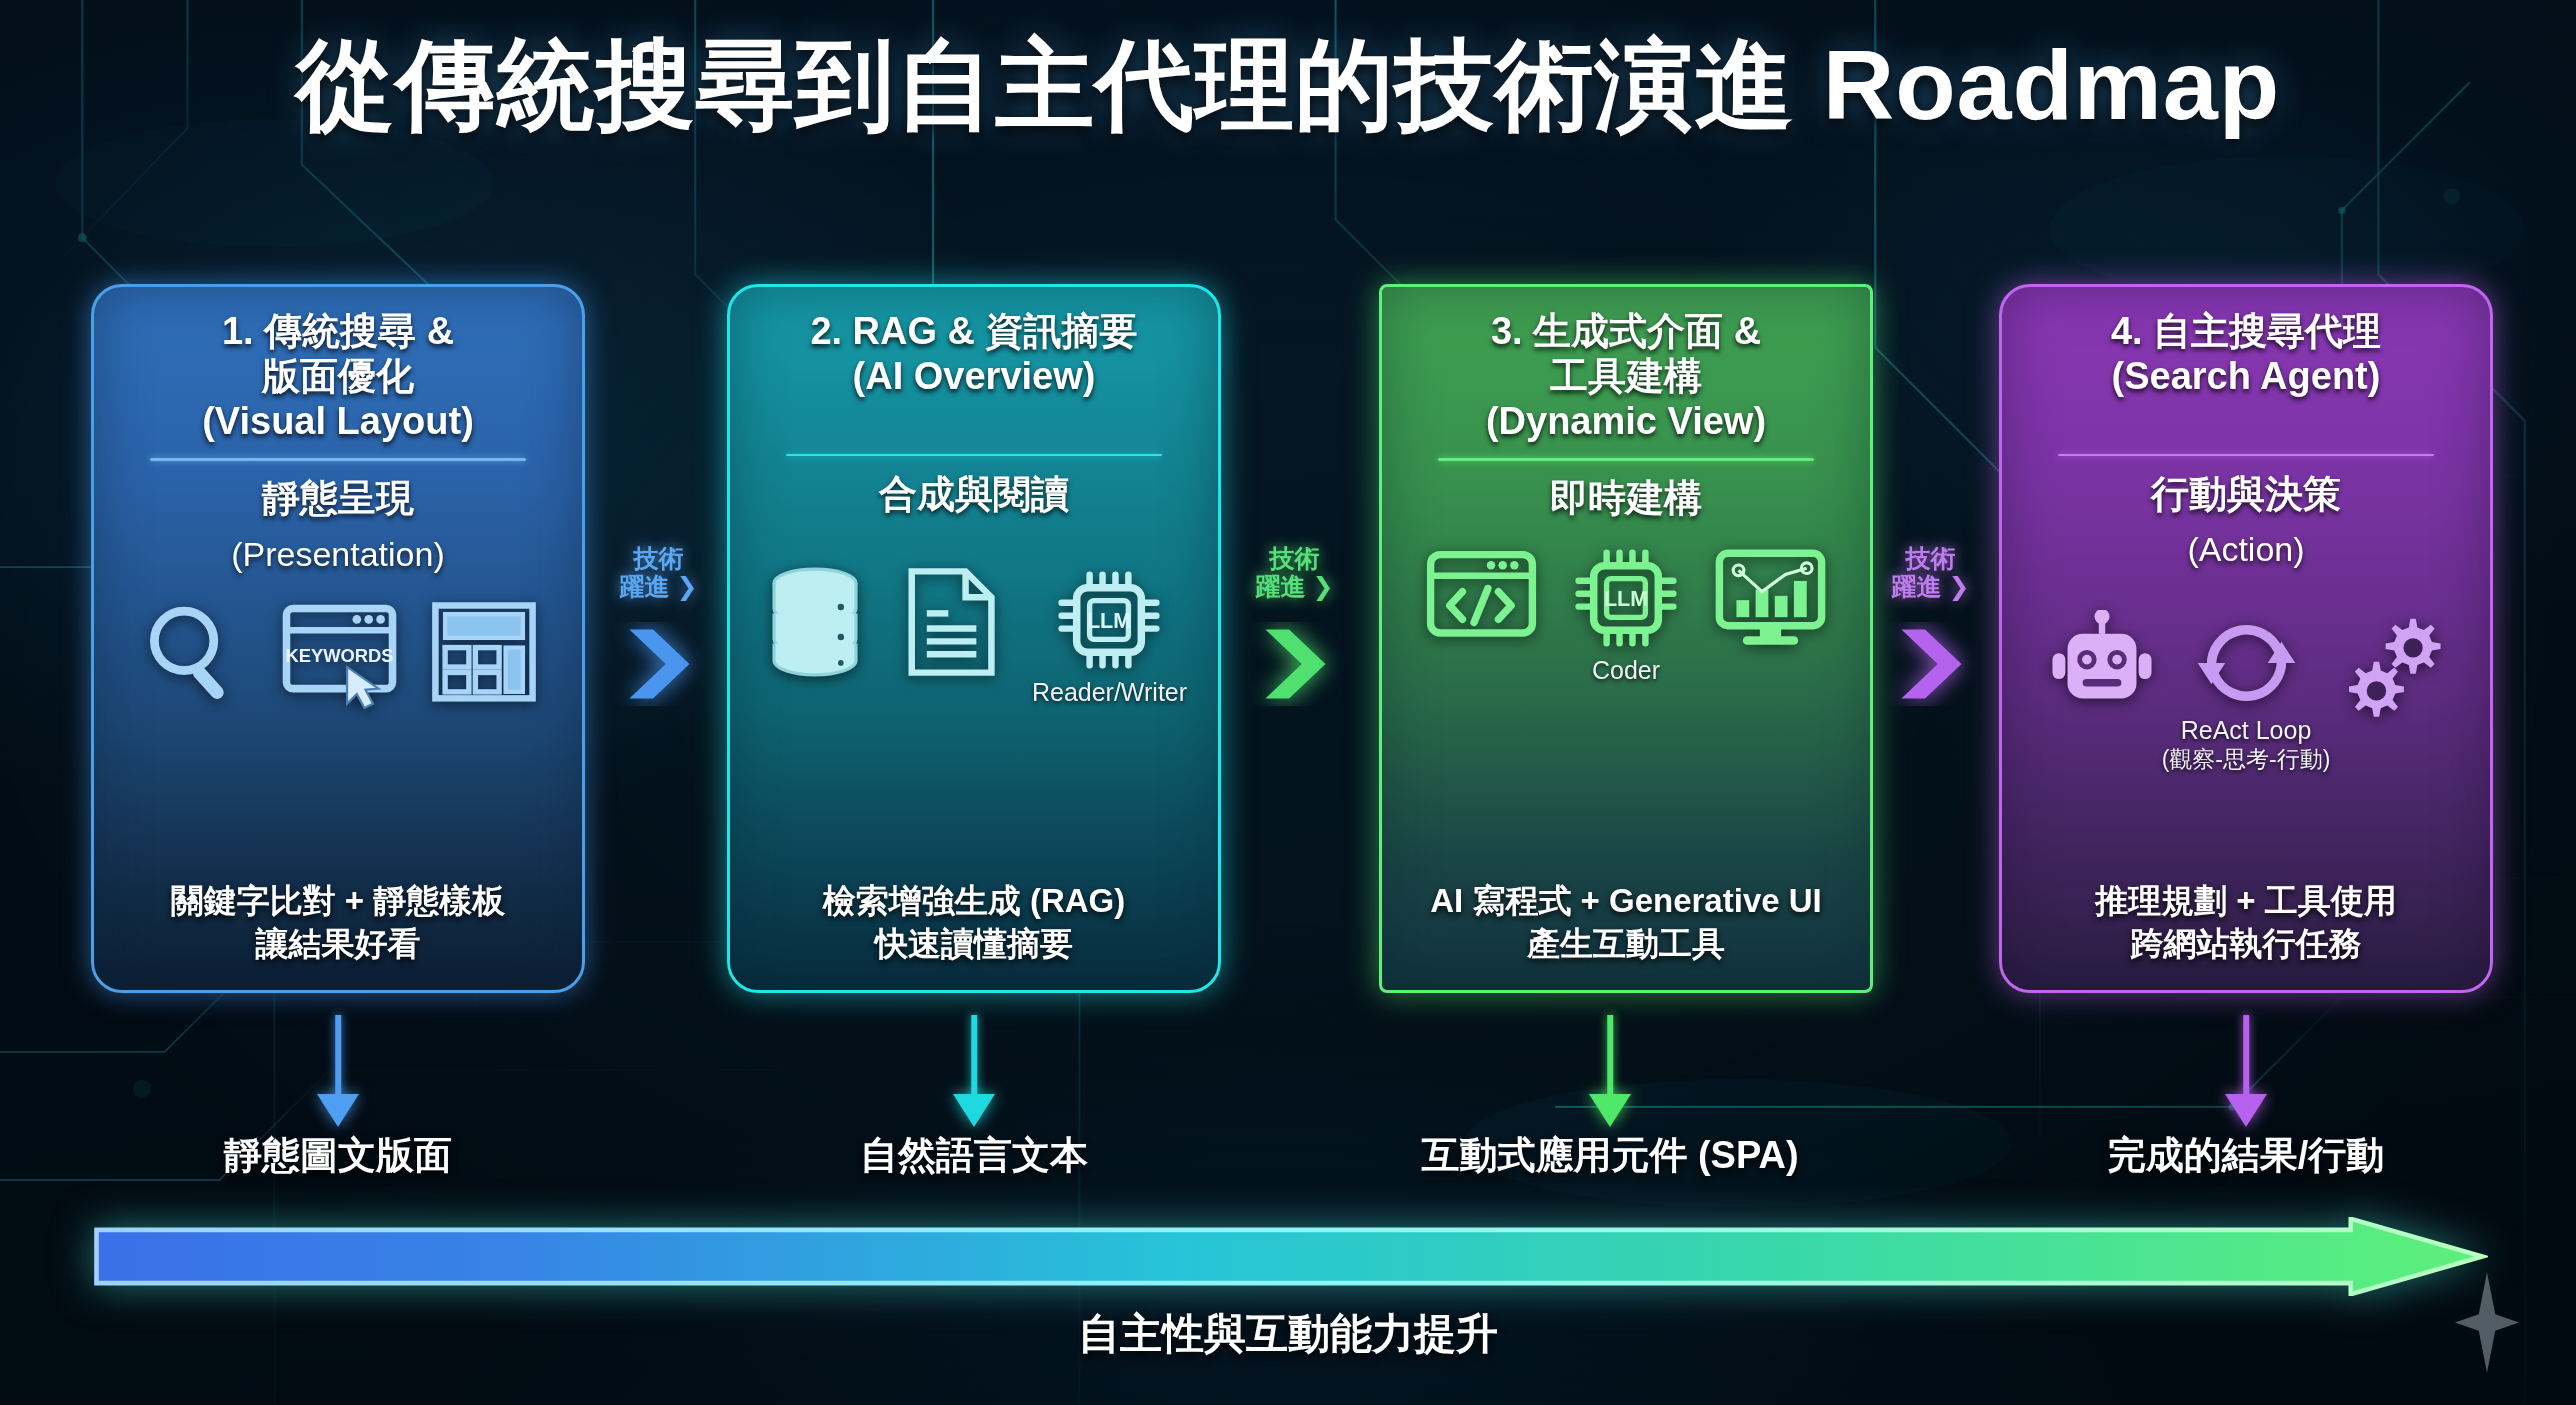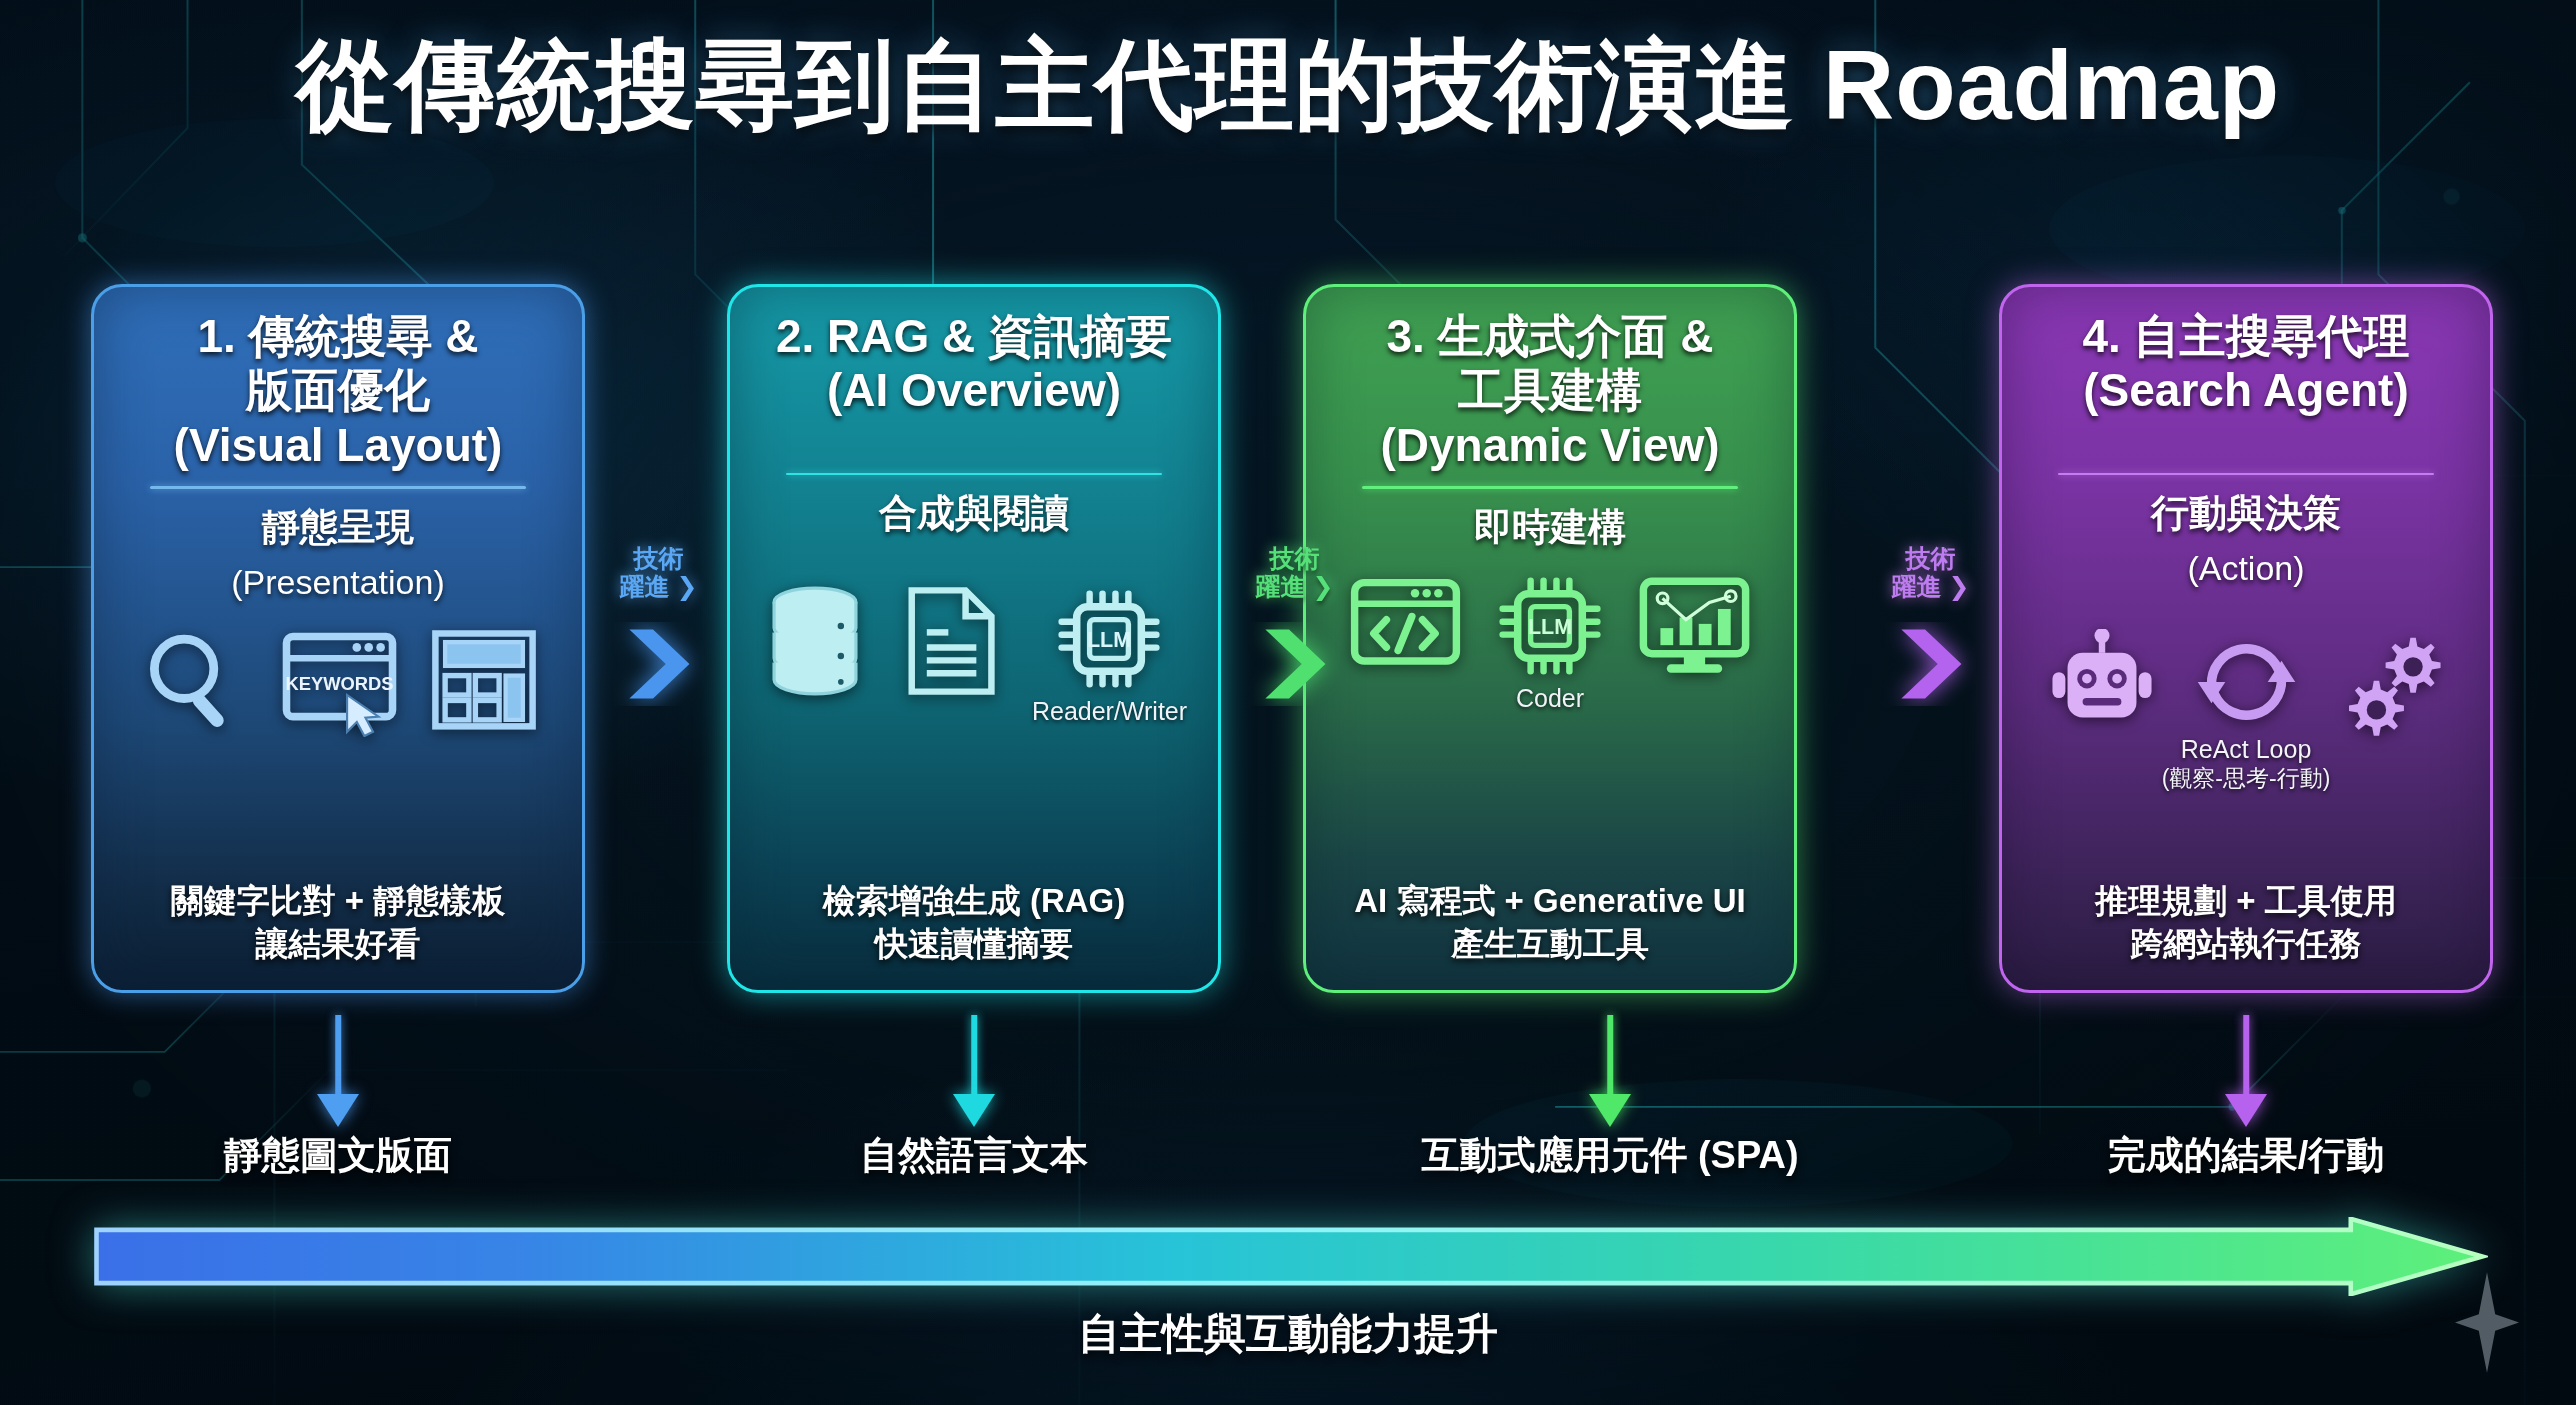--- a/index.html
+++ b/index.html
@@ -42,29 +42,29 @@
 
   
   .c1{ left:91px; border-color:#4a9fe8;
        background:linear-gradient(180deg,#2f6fba 0%,#2a62a8 28%,#1d4876 62%,#122c47 86%,#0b1f33 100%);
        box-shadow:0 0 27.4px rgba(74,150,235,.55), inset 0 0 55px rgba(10,30,60,.45); }
   
   .c2{ left:727px; border-color:#1fe6e8;
        background:linear-gradient(180deg,#169aa8 0%,#12808f 30%,#0e6472 60%,#0b3f52 85%,#082c3c 100%);
        box-shadow:0 0 31px rgba(32,226,232,.55), inset 0 0 55px rgba(5,40,55,.45); }
   
-  .c3{ left:1303px; border-color:#5ef07a;
+  .c3{ left:1379px; border-color:#5ef07a;
        background:linear-gradient(180deg,#40a152 0%,#37904d 28%,#2a6b49 58%,#1a4446 82%,#113240 100%);
-       box-shadow:0 0 31px rgba(90,240,120,.5), inset 0 0 55px rgba(8,40,35,.4); }
+       box-shadow:0 0 31px rgba(90,240,120,.5), inset 0 0 55px rgba(8,40,35,.4);border-radius:8px; }
   
   .c4{ left:1999px; border-color:#c165ee;
        background:linear-gradient(180deg,#8a38b5 0%,#7a33a3 28%,#5d2c80 58%,#3c2358 84%,#2a1d42 100%);
        box-shadow:0 0 31px rgba(196,105,240,.5), inset 0 0 55px rgba(25,10,45,.4); }
 
-  .card-head{ font-size:46px; font-weight:bold; line-height:1.18;
+  .card-head{ font-size:38px; font-weight:bold; line-height:1.18;
               text-shadow:0 2.7px 5.5px rgba(0,0,0,.8); }
   .card-head .ln{ display:block; }
   .divider{ height:2.7px; margin:14.6px 38px 16.5px; border-radius:1.8px; }
   .c1 .divider{ background:#74b8ee; box-shadow:0 0 7.3px rgba(116,184,238,.8); }
   .c2 .divider{ background:#2fe2e4; box-shadow:0 0 7.3px rgba(47,226,228,.8); }
   .c3 .divider{ background:#62ef7e; box-shadow:0 0 7.3px rgba(98,239,126,.8); }
   .c4 .divider{ background:#c47cf0; box-shadow:0 0 7.3px rgba(196,124,240,.8); }
 
   .phase-cn{ font-size:38px; font-weight:bold; line-height:1.12;
              text-shadow:0 2.7px 5.5px rgba(0,0,0,.75); }

